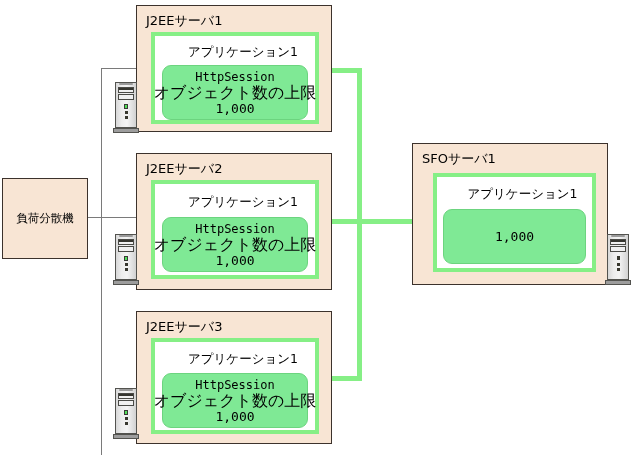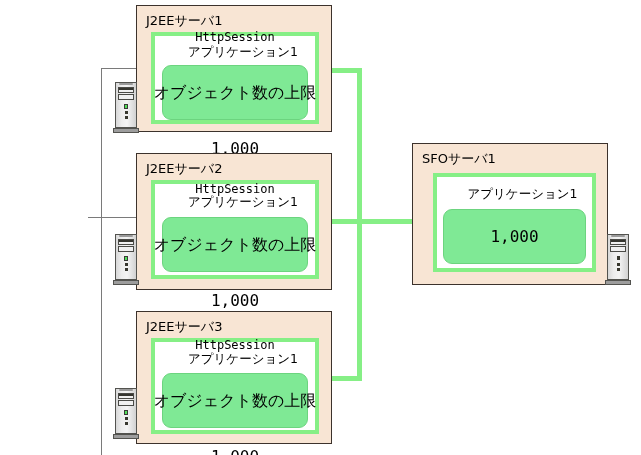--- a/index.html
+++ b/index.html
@@ -68,36 +68,35 @@
   .data-box {
     position: absolute;
     background: #7fe995;
     border: 1px solid #6cd47f;
     border-radius: 9px;
     box-sizing: border-box;
     display: flex;
     flex-direction: column;
     align-items: center;
     justify-content: center;
-    gap: 40px;
   }
   .data-line {
     font-size: 16px;
     line-height: 16px;
     color: #000000;
     white-space: nowrap;
     text-align: center;
   }
   .data-line.mono {
     font-family: "DejaVu Sans Mono", monospace;
     font-size: 12px;
   }
   .data-line.num {
     font-family: "DejaVu Sans Mono", monospace;
-    font-size: 16px;
+    font-size: 13px;
   }
 
   
   .lb-box {
     position: absolute;
     background: #f8e5d4;
     border: 1px solid #3c322c;
     box-sizing: border-box;
     display: flex;
     align-items: center;
@@ -201,20 +200,23 @@
 
   <div class="wire" style="left:143px; top:68px; width:1px; height:18px;"></div>
   <div class="wire" style="left:143px; top:217px; width:1px; height:18px;"></div>
 
   <div class="gwire" style="left:357px; top:68px; width:5px; height:313px;"></div>
   <div class="gwire" style="left:330px; top:68px; width:32px; height:5px;"></div>
   <div class="gwire" style="left:330px; top:219px; width:32px; height:5px;"></div>
   <div class="gwire" style="left:330px; top:376px; width:32px; height:5px;"></div>
   <div class="gwire" style="left:357px; top:219px; width:70px; height:5px;"></div>
 
+  <div class="lb-box" style="left:2px; top:178px; width:86px; height:81px;">
+    <span class="lb-label">負荷分散機</span>
+  </div>
 
   <div class="host-box" style="left:136px; top:5px; width:196px; height:127px;">
     <span class="host-title">J2EEサーバ1</span>
     <div class="app-box" style="left:14px; top:26px; width:168px; height:92px;">
       <span class="app-title" style="top:8px;">アプリケーション1</span>
       <div class="data-box" style="left:7px; top:29px; width:146px; height:55px;">
         <span class="data-line mono">HttpSession</span>
         <span class="data-line">オブジェクト数の上限</span>
         <span class="data-line num">1,000</span>
       </div>

